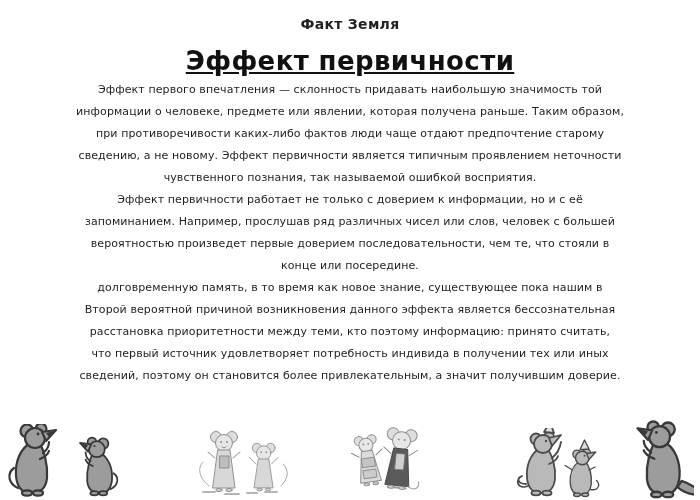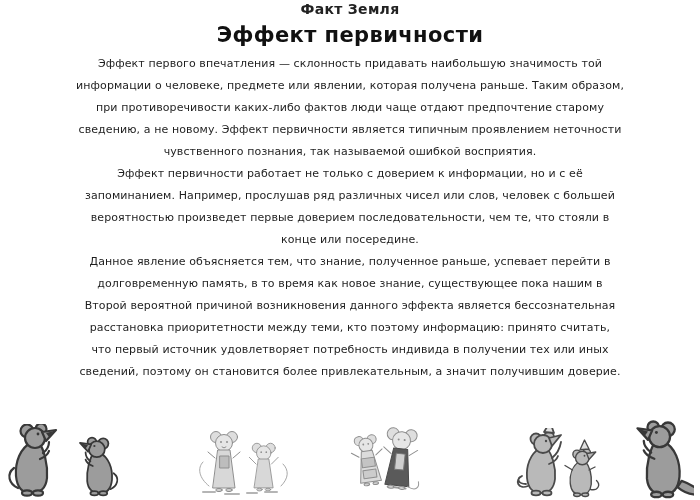--- a/index.html
+++ b/index.html
@@ -4,28 +4,28 @@
 <style>
   html,body{margin:0;padding:0;background:#fff;}
   .page{
     position:relative;
     width:700px;height:500px;
     background:#ffffff;
     overflow:hidden;
     font-family:"DejaVu Sans","Liberation Sans",sans-serif;
     color:#1e1e1e;
   }
-  .header{text-align:center;}
+  .header{padding-top:15px;text-align:center;}
   .supertitle{
     font-size:14px;line-height:19px;font-weight:600;color:#222;
     letter-spacing:0.3px;
   }
   .title{
-    font-size:21px;line-height:26px;font-weight:bold;color:#111;
-    margin-top:3px;letter-spacing:0.4px;
+    font-size:26px;line-height:26px;font-weight:bold;color:#111;
+    margin-top:14px;letter-spacing:0.4px;text-decoration:underline;
   }
   .body-text{margin-top:5px;text-align:center;}
   .tline{
     font-size:11px;line-height:22px;white-space:nowrap;
     font-weight:500;color:#1e1e1e;letter-spacing:0.1px;
   }
   .mice-strip{position:absolute;left:0;top:418px;width:700px;height:82px;}
   .mice{position:absolute;}
   .m1{left:6px;top:6px;}
   .m2{left:195px;top:10px;}
@@ -51,21 +51,20 @@
       <div class="tline">сведению, а не новому. Эффект первичности является типичным проявлением неточности</div>
       <div class="tline">чувственного познания, так называемой ошибкой восприятия.</div>
     </div>
     <div>
       <div class="tline">Эффект первичности работает не только с доверием к информации, но и с её</div>
       <div class="tline">запоминанием. Например, прослушав ряд различных чисел или слов, человек с большей</div>
       <div class="tline">вероятностью произведет первые доверием последовательности, чем те, что стояли в</div>
       <div class="tline">конце или посередине.</div>
     </div>
     <div>
-      <div class="tline">Данное явление объясняется тем, что знание, полученное раньше, успевает перейти в</div>
       <div class="tline">долговременную память, в то время как новое знание, существующее пока нашим в</div>
       <div class="tline">Второй вероятной причиной возникновения данного эффекта является бессознательная</div>
       <div class="tline">расстановка приоритетности между теми, кто поэтому информацию: принято считать,</div>
       <div class="tline">что первый источник удовлетворяет потребность индивида в получении тех или иных</div>
       <div class="tline">сведений, поэтому он становится более привлекательным, а значит получившим доверие.</div>
     </div>
   </div>
 
   <div class="mice-strip">
 

